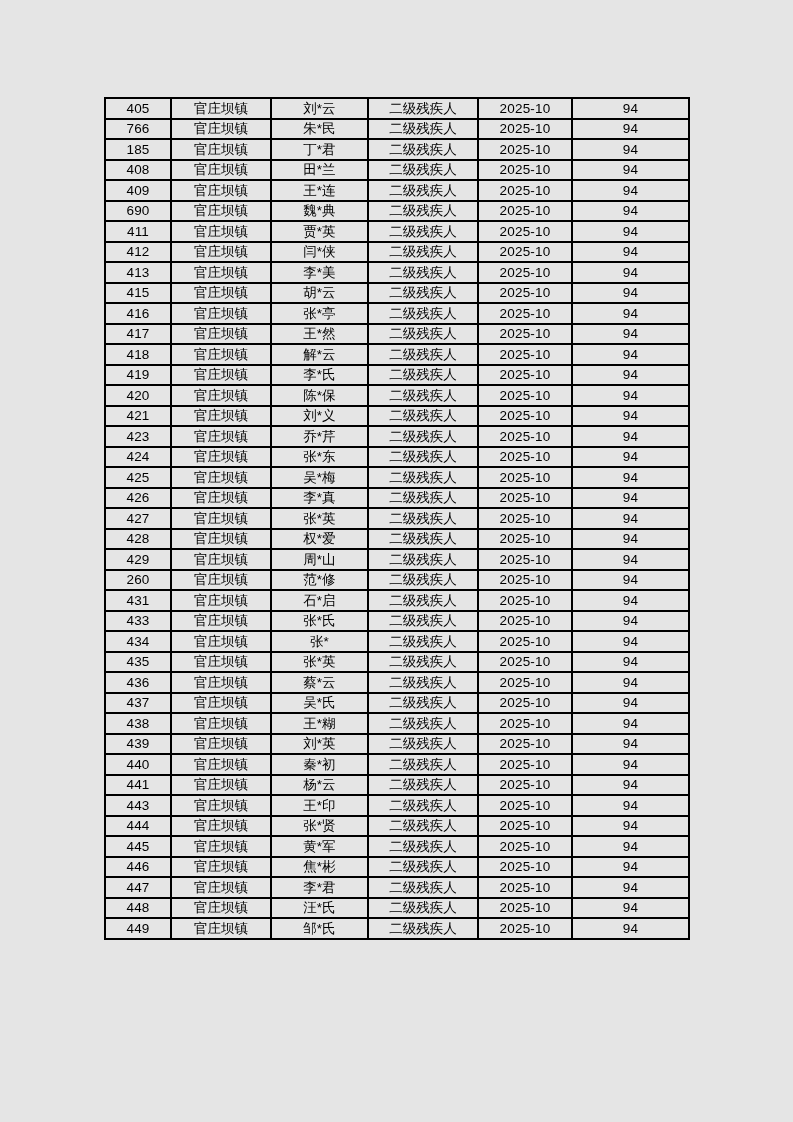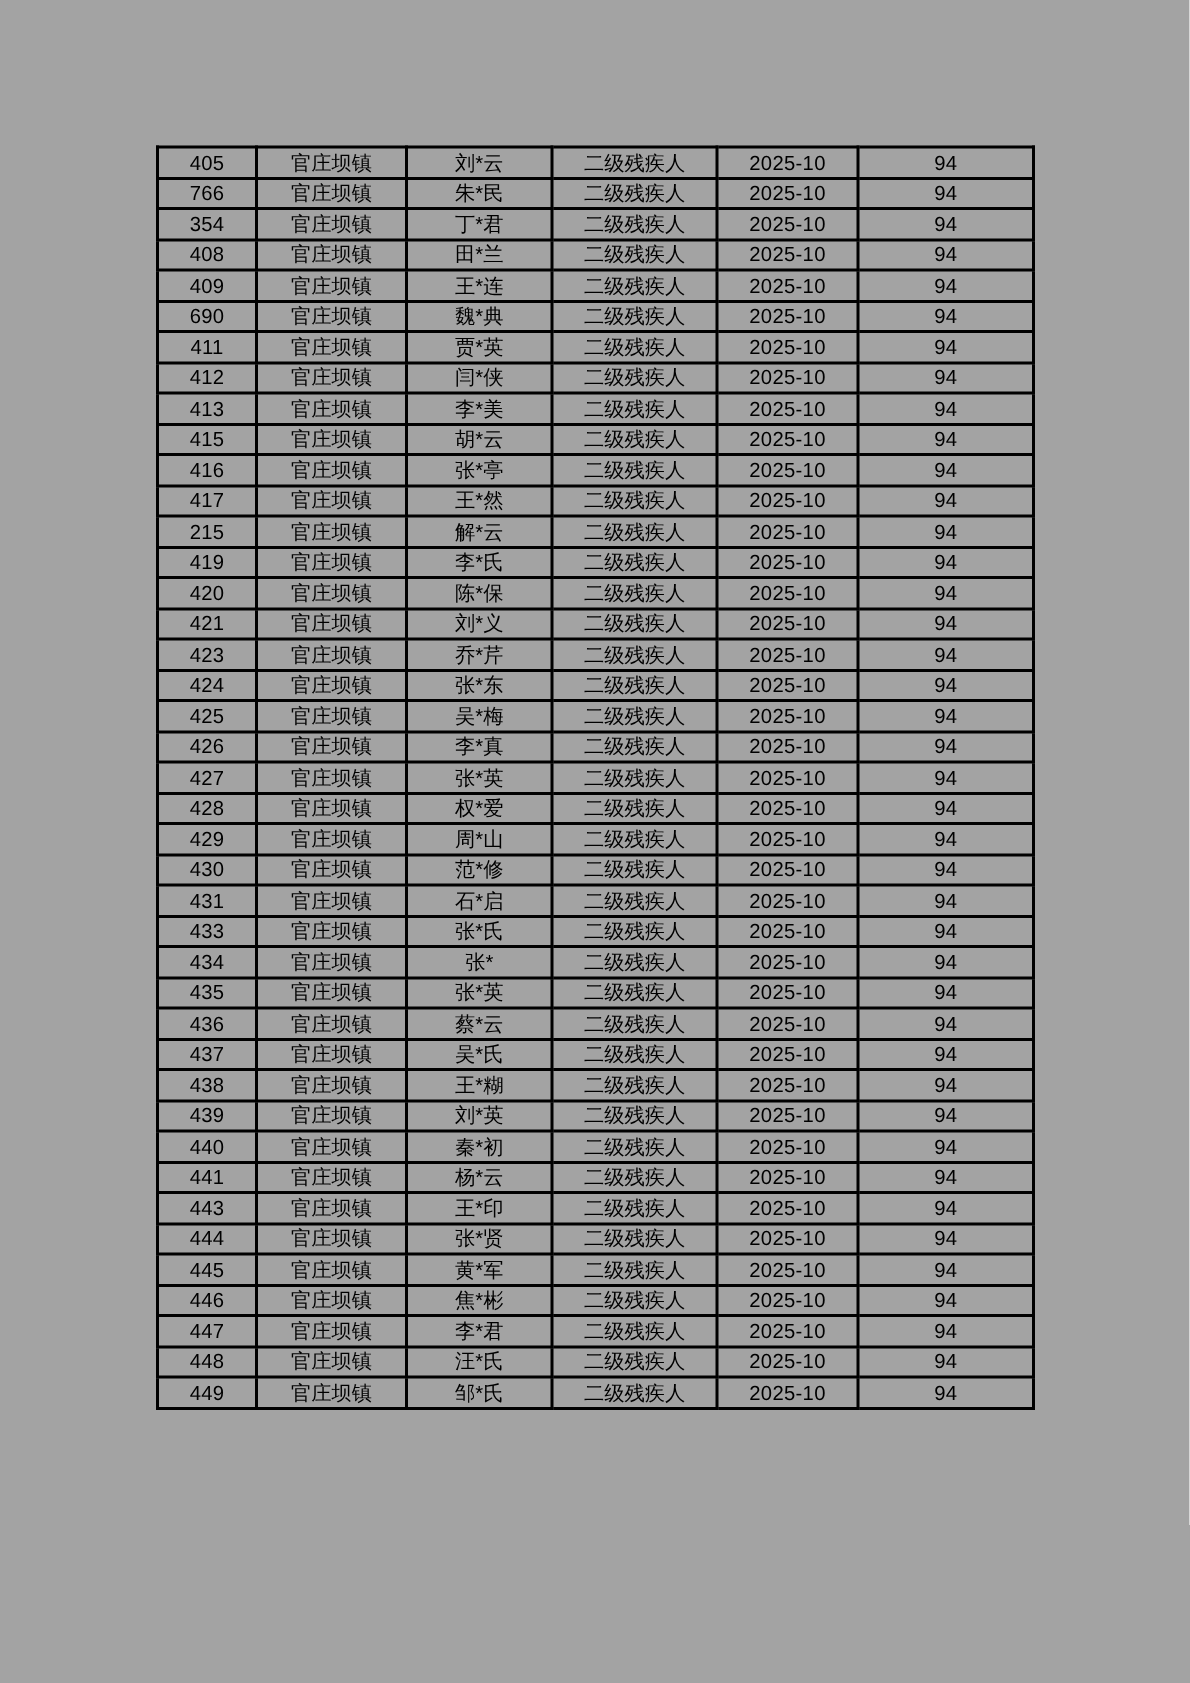--- a/index.html
+++ b/index.html
@@ -4,21 +4,21 @@
 <style>
   html, body {
     margin: 0;
     padding: 0;
     background: #ffffff;
   }
   .page {
     position: relative;
     width: 793px;
     height: 1122px;
-    background: #a3a3a3;
+    background: #e5e5e5;
     font-family: "Liberation Sans", sans-serif;
     color: #000000;
     overflow: hidden;
   }
   table.roster {
     position: absolute;
     left: 104px;
     top: 97px;
     width: 584px;
     border-collapse: collapse;
@@ -68,21 +68,21 @@
         </tr>
         <tr>
           <td class="num">766</td>
           <td>官庄坝镇</td>
           <td>朱*民</td>
           <td>二级残疾人</td>
           <td class="num">2025-10</td>
           <td class="num">94</td>
         </tr>
         <tr>
-          <td class="num">354</td>
+          <td class="num">185</td>
           <td>官庄坝镇</td>
           <td>丁*君</td>
           <td>二级残疾人</td>
           <td class="num">2025-10</td>
           <td class="num">94</td>
         </tr>
         <tr>
           <td class="num">408</td>
           <td>官庄坝镇</td>
           <td>田*兰</td>
@@ -148,21 +148,21 @@
         </tr>
         <tr>
           <td class="num">417</td>
           <td>官庄坝镇</td>
           <td>王*然</td>
           <td>二级残疾人</td>
           <td class="num">2025-10</td>
           <td class="num">94</td>
         </tr>
         <tr>
-          <td class="num">215</td>
+          <td class="num">418</td>
           <td>官庄坝镇</td>
           <td>解*云</td>
           <td>二级残疾人</td>
           <td class="num">2025-10</td>
           <td class="num">94</td>
         </tr>
         <tr>
           <td class="num">419</td>
           <td>官庄坝镇</td>
           <td>李*氏</td>
@@ -236,21 +236,21 @@
         </tr>
         <tr>
           <td class="num">429</td>
           <td>官庄坝镇</td>
           <td>周*山</td>
           <td>二级残疾人</td>
           <td class="num">2025-10</td>
           <td class="num">94</td>
         </tr>
         <tr>
-          <td class="num">430</td>
+          <td class="num">260</td>
           <td>官庄坝镇</td>
           <td>范*修</td>
           <td>二级残疾人</td>
           <td class="num">2025-10</td>
           <td class="num">94</td>
         </tr>
         <tr>
           <td class="num">431</td>
           <td>官庄坝镇</td>
           <td>石*启</td>

